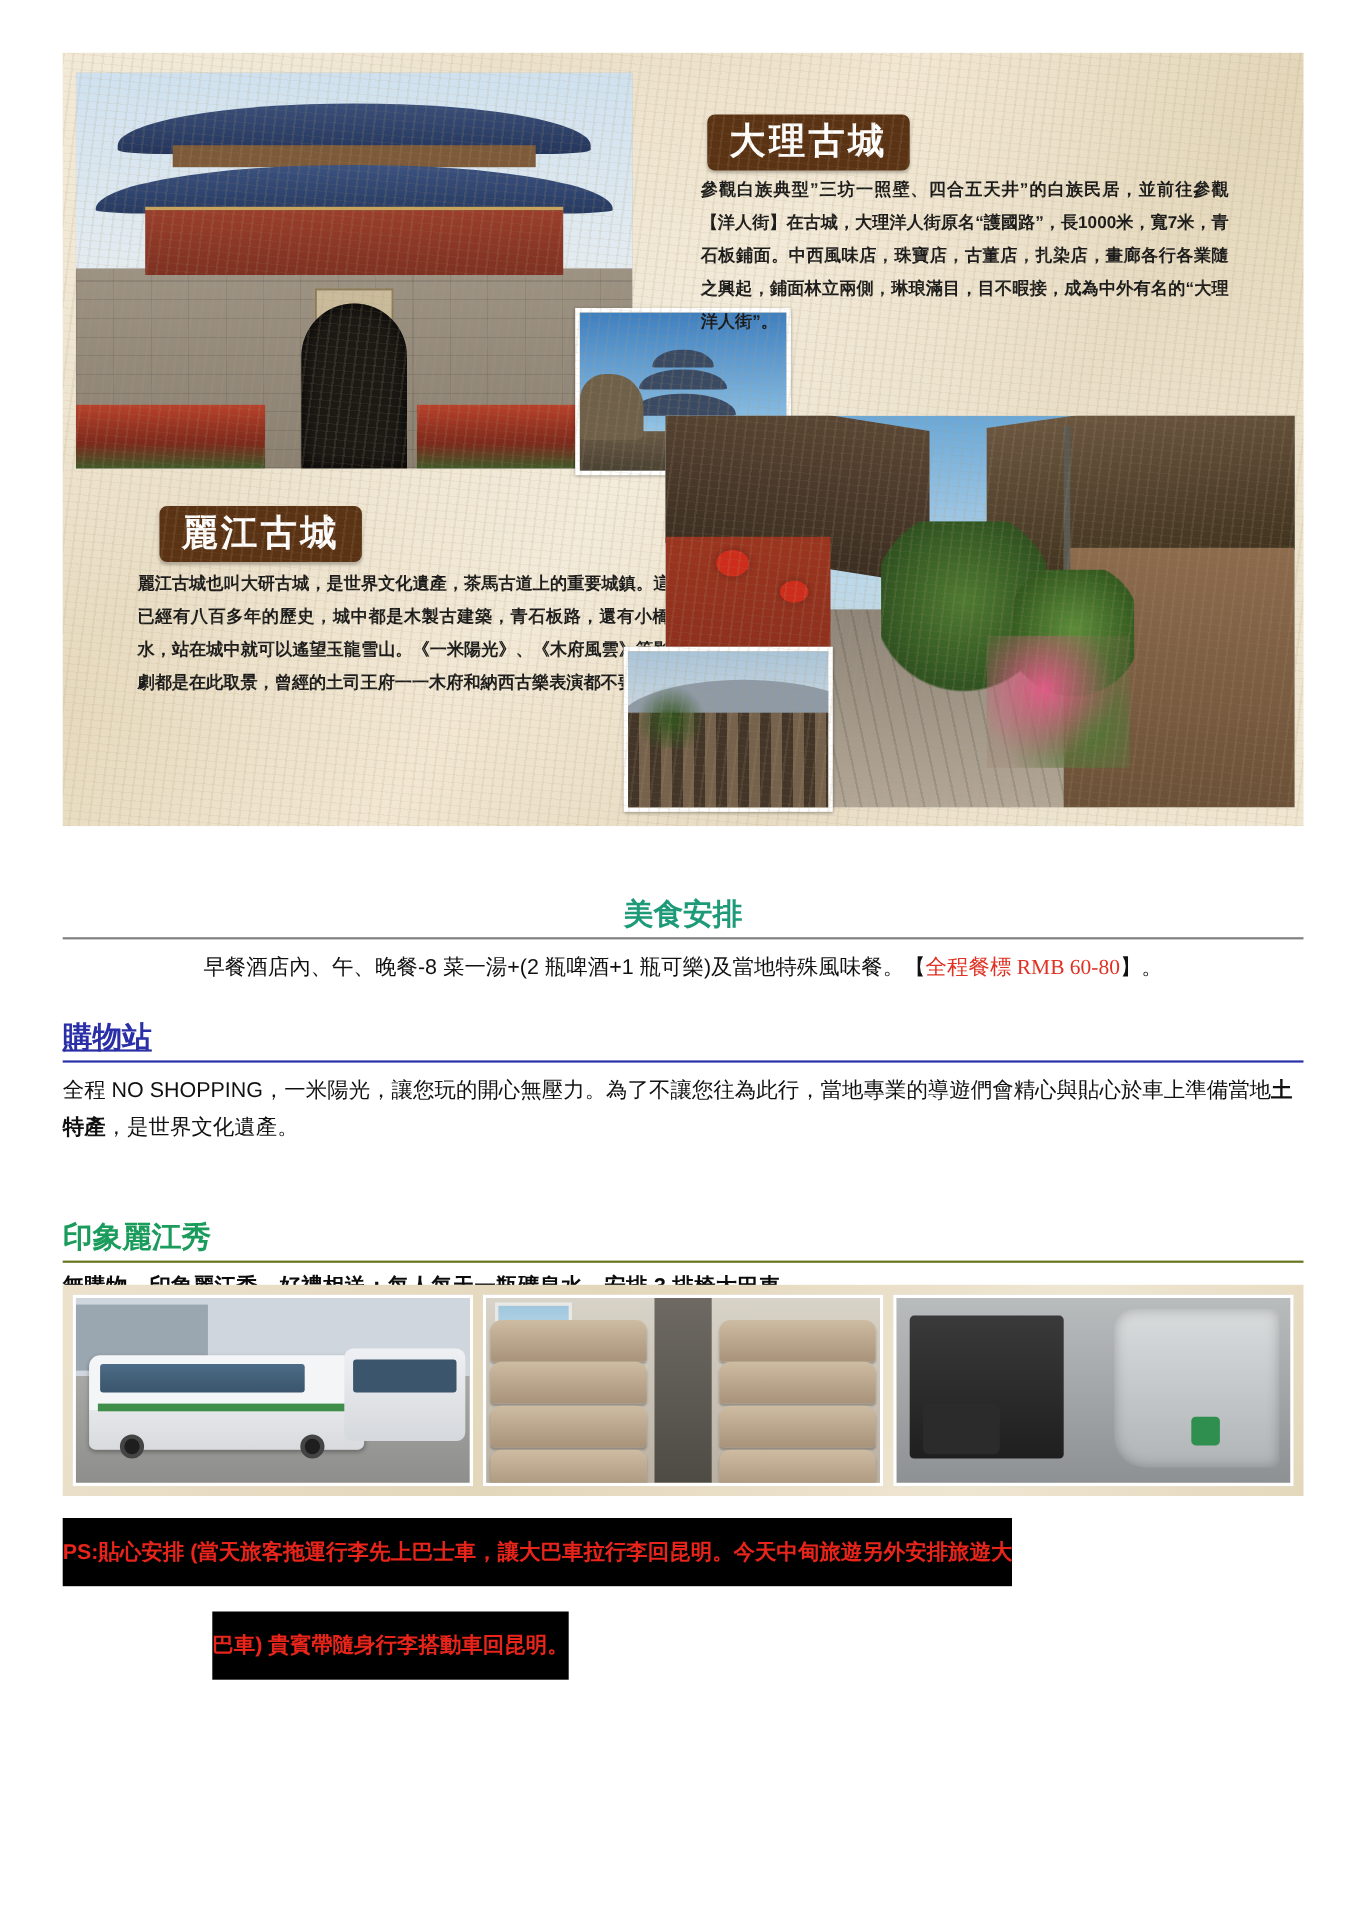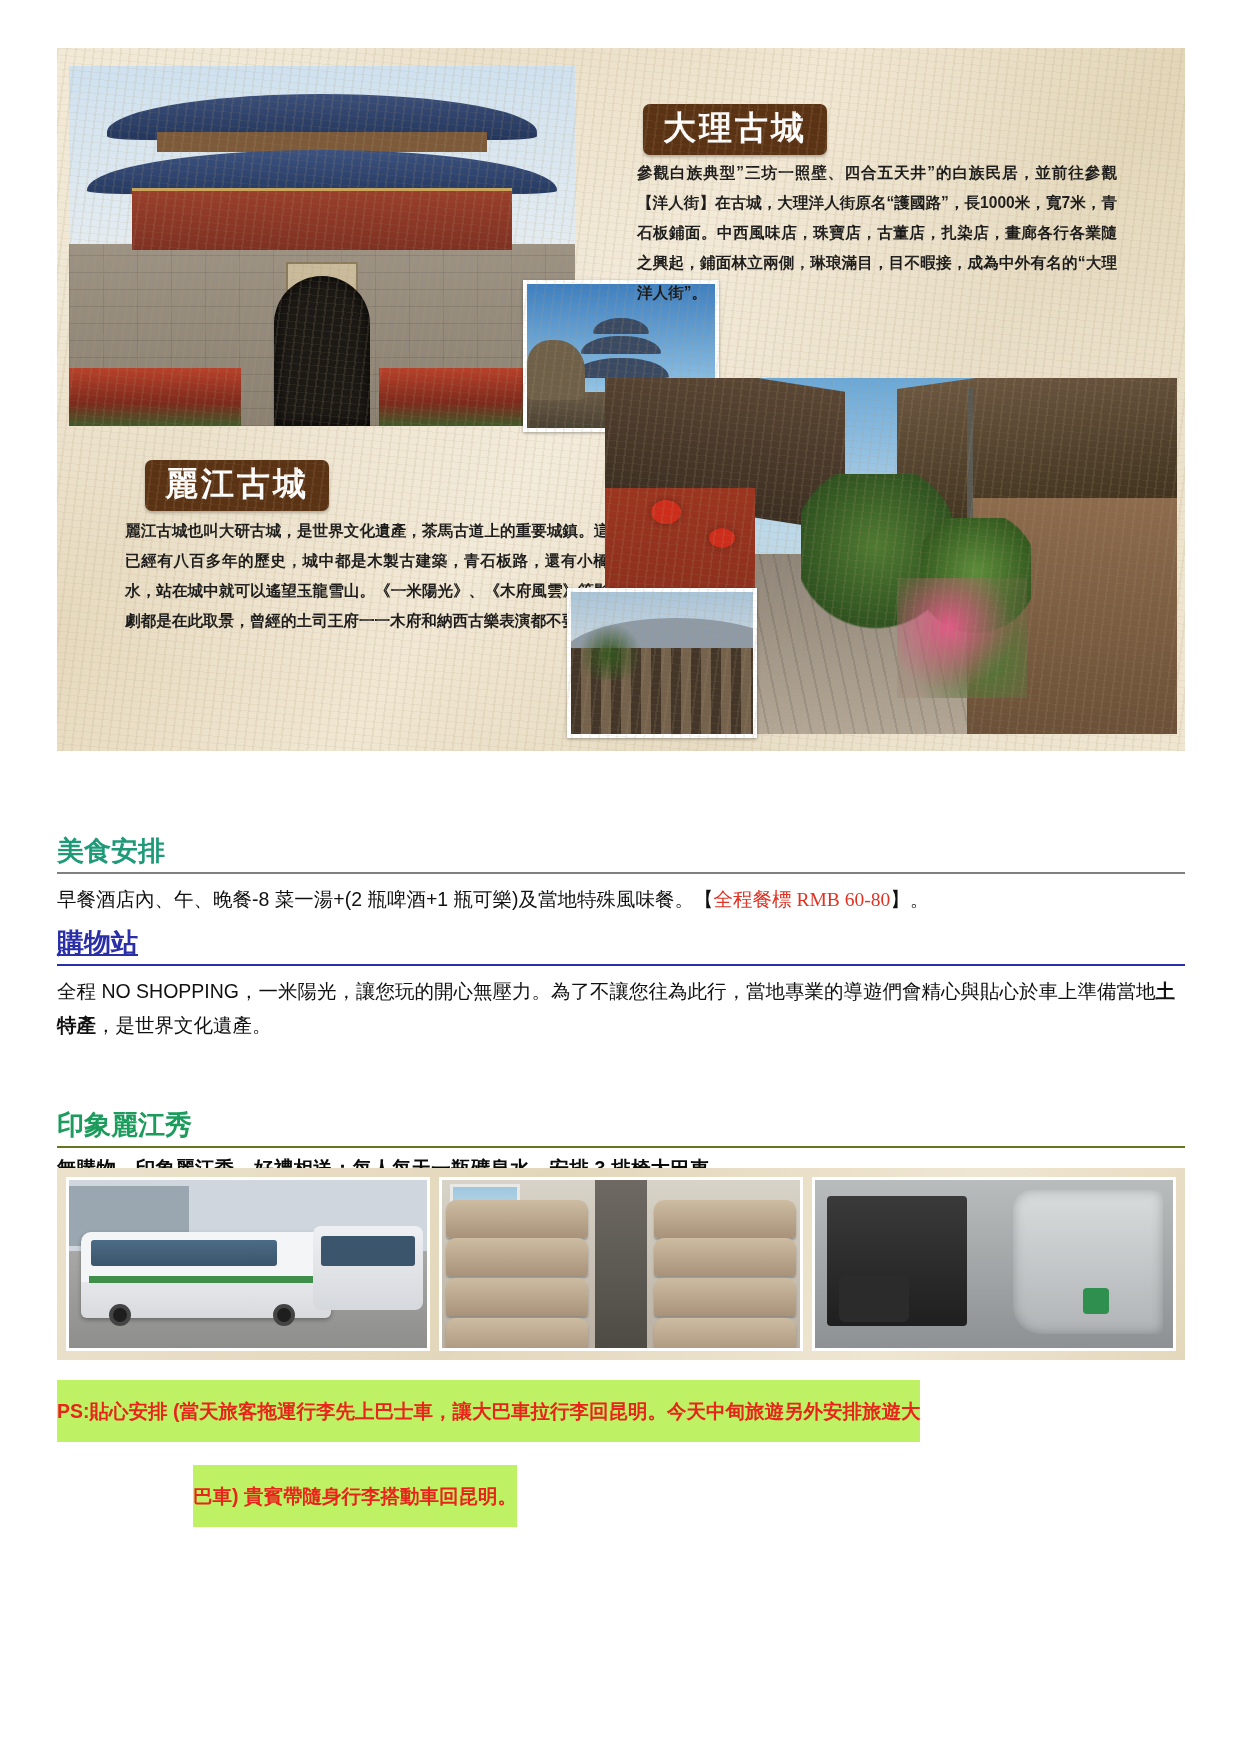--- a/index.html
+++ b/index.html
@@ -212,21 +212,21 @@
     position: absolute; left: 6px; bottom: 54px; width: 66px; height: 56px;
     background: radial-gradient(circle at 50% 55%, #33551f 0%, rgba(51,85,31,0) 70%);
   }
 
   
   .sec {
     position: absolute;
     left: 57px;
     width: 1128px;
   }
-  .h-food { top: 836px; }
+  .h-food { top: 816px; text-align: center; }
   .h-shop { top: 928px; }
   .h-sale { top: 1110px; }
 
   .sec-title {
     font-size: 27px;
     font-weight: bold;
     line-height: 1.15;
     padding-bottom: 3px;
   }
   .rule { height: 0; border-top: 2px solid #808080; margin-top: 2px; }
@@ -339,21 +339,21 @@
 
   
   .ps-wrap {
     position: absolute;
     left: 57px;
     top: 1392px;
     width: 1128px;
   }
   .ps-line {
     display: inline;
-    background: #bef264;
+    background: #000000;
     color: #e8241b;
     font-weight: bold;
     font-size: 19.5px;
     line-height: 2.0;
     box-decoration-break: clone;
     -webkit-box-decoration-break: clone;
     padding: 20px 0;
   }
   .ps-row2 { margin-left: 136px; margin-top: 46px; }
 </style>

